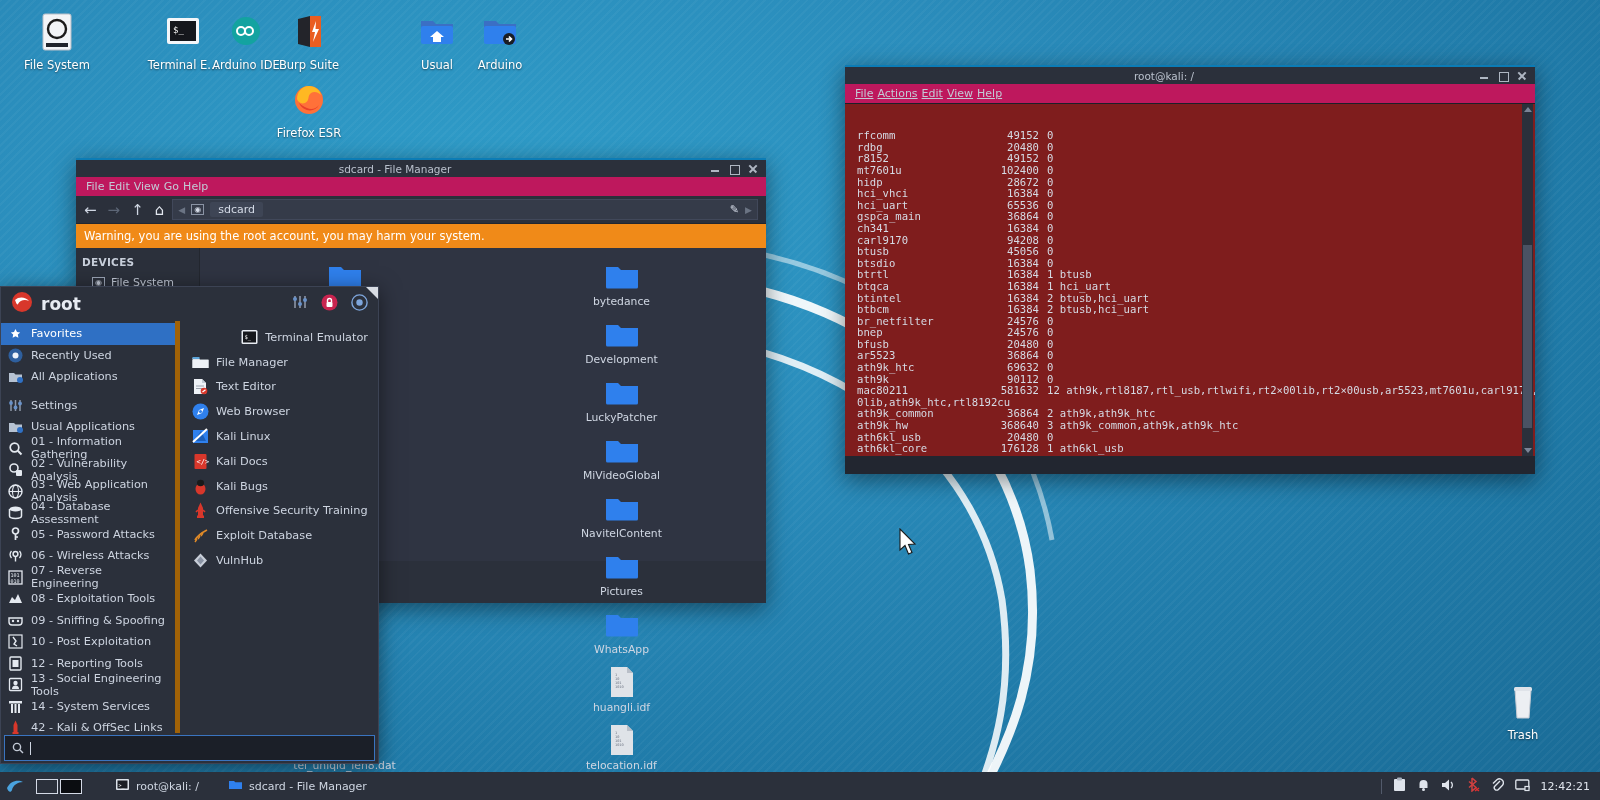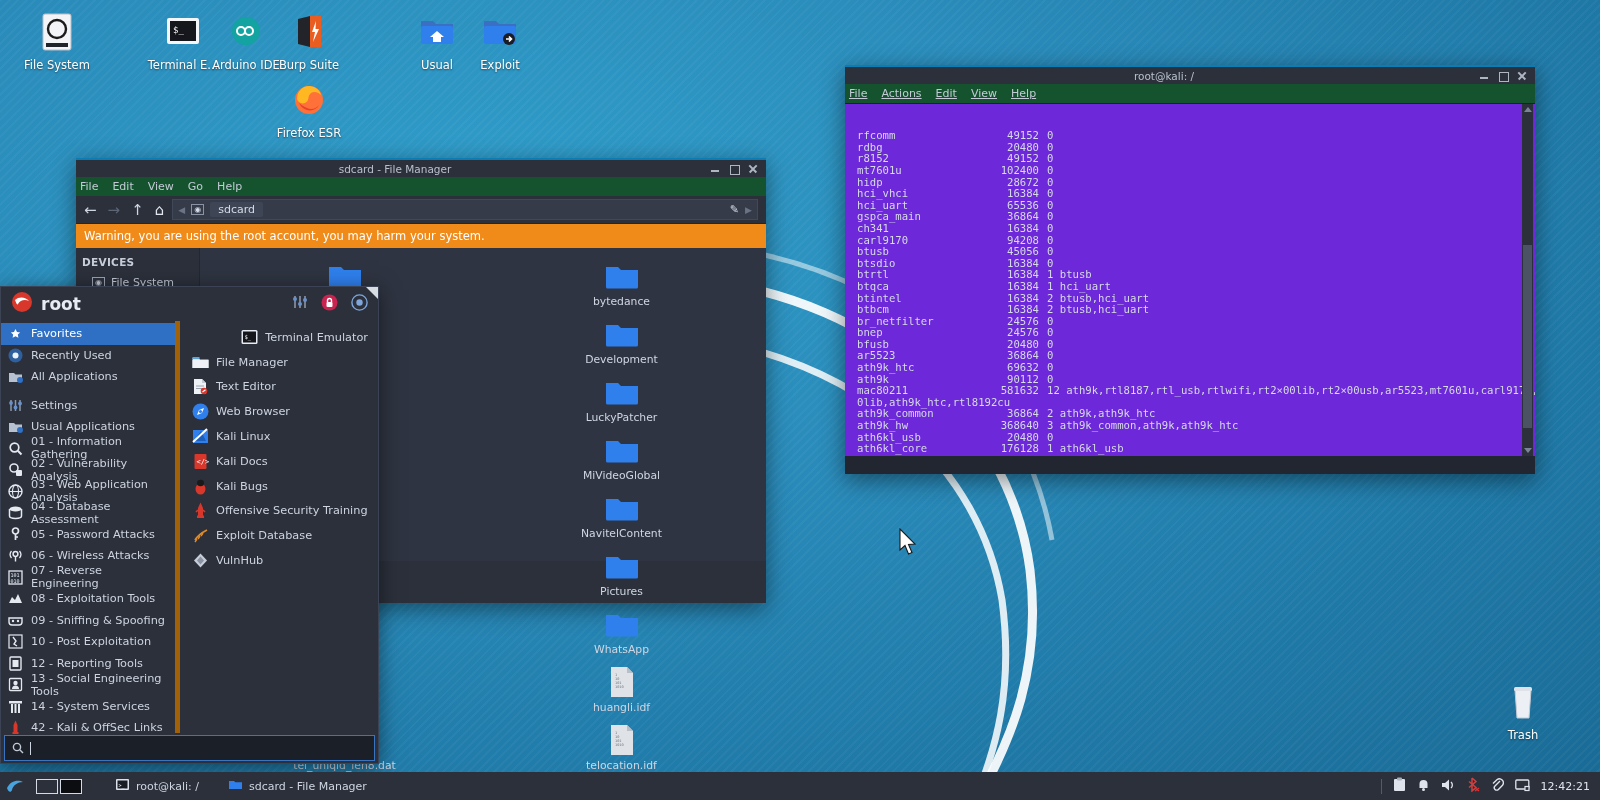--- a/index.html
+++ b/index.html
@@ -38,21 +38,21 @@
   .wbtns { display: flex; gap: 9px; align-items: center; padding-right: 4px; }
   .wbtn { width: 10px; height: 10px; position: relative; cursor: pointer; }
   .wbtn.min::after { content:""; position:absolute; left:1px; bottom:2px; width:8px; height:1.5px; background:#aeb6c2; }
   .wbtn.max::after { content:""; position:absolute; left:1px; top:1px; width:8px; height:8px; border:1.5px solid #aeb6c2; }
   .wbtn.cls::before, .wbtn.cls::after {
     content:""; position:absolute; left:0; top:4px; width:10px; height:1.5px; background:#aeb6c2;
   }
   .wbtn.cls::before { transform: rotate(45deg); }
   .wbtn.cls::after { transform: rotate(-45deg); }
 
-  .menubar { display: flex; gap: 14px; padding: 3px 4px; background: #14532d; font-size: 11px; color: #c3cad6; }
+  .menubar { display: flex; gap: 4px; padding: 3px 10px; background: #be185d; font-size: 11px; color: #c3cad6; }
   .menubar span { cursor: pointer; }
   .menubar span u { text-decoration: underline; }
 
   
   #filemanager { left: 76px; top: 158px; width: 690px; height: 445px; background: #2b303b; }
   .fm-toolbar {
     display: flex; align-items: center; gap: 8px; padding: 3px 8px;
     background: #2b303b; border-bottom: 1px solid #22262f;
   }
   .fm-nav { display: flex; gap: 11px; align-items: center; color: #cfd6e2; font-size: 15px; }
@@ -72,21 +72,21 @@
   .fm-side .item { display: flex; gap: 6px; align-items: center; font-size: 11px; color: #c0c7d4; padding: 2px 4px 2px 10px; }
   .fm-main { flex: 1; background: #2f3442; padding: 10px 6px; position: relative; }
   .fgrid { display: grid; grid-template-columns: repeat(2, 1fr); row-gap: 8px; }
   .fitem { text-align: center; font-size: 10.8px; color: #cfd6e2; line-height: 12px; cursor: default; }
   .fitem .ic { height: 36px; display: flex; align-items: center; justify-content: center; margin-bottom: 2px; }
   .fm-status { height: 20px; background: #2b303b; font-size: 10.5px; color: #aeb6c2; padding: 3px 8px; }
 
   
   #terminal { left: 845px; top: 65px; width: 690px; height: 409px; background: #222630; }
   .term-body {
-    background: #6d28d9; height: 352px; padding: 3px 0 0 12px;
+    background: #7f1d1d; height: 352px; padding: 3px 0 0 12px;
     font-family: "DejaVu Sans Mono", "Liberation Mono", monospace;
     font-size: 10.6px; line-height: 11.6px; color: #d6dbe5;
     white-space: pre; overflow: hidden; position: relative;
   }
   .term-scroll { position: absolute; right: 2px; top: 0; width: 11px; height: 100%; background: #2b303b; }
   .term-scroll .thumb { position: absolute; right: 1px; top: 40%; width: 9px; height: 52%; background: #4a5263; }
   .term-scroll .arrow { position: absolute; left: 2px; width: 0; height: 0; border-left: 4px solid transparent; border-right: 4px solid transparent; }
   .term-scroll .up { top: 3px; border-bottom: 5px solid #7b8496; }
   .term-scroll .dn { bottom: 3px; border-top: 5px solid #7b8496; }
   .t-row { display: block; }
@@ -207,21 +207,21 @@
 
   <div class="dicon" style="left:457px; top:12px;">
     <span class="glyph">
       <svg width="40" height="40" viewBox="0 0 40 40">
         <path d="M4,9 h12 l3,3 h17 v5 H4 Z" fill="#3b6fc4"></path>
         <rect x="4" y="14" width="32" height="18" rx="2" fill="#2f80ed"></rect>
         <circle cx="29" cy="27" r="6" fill="#1a1d24"></circle>
         <path d="M26,27 h5 m-2,-2.5 l2.5,2.5 l-2.5,2.5" stroke="#ffffff" stroke-width="1.6" fill="none"></path>
       </svg>
     </span>
-    <span>Exploit</span>
+    <span>Arduino</span>
   </div>
 
   <div class="dicon" style="left:266px; top:80px;">
     <span class="glyph">
       <svg width="36" height="40" viewBox="0 0 36 40">
         <circle cx="18" cy="20" r="14" fill="#ff7139"></circle>
         <path d="M18,6 C24,6 29,10 30,15 C27,12 23,11 20,13 C16,16 19,21 14,23 C10,24.5 7,22 6,19 C6,12 11,6 18,6 Z" fill="#ffb822"></path>
         <path d="M8,23 C12,32 24,33 28,25 C25,29 20,30 16,28 C12,26 10,25 8,23 Z" fill="#e8402a"></path>
       </svg>
     </span>

